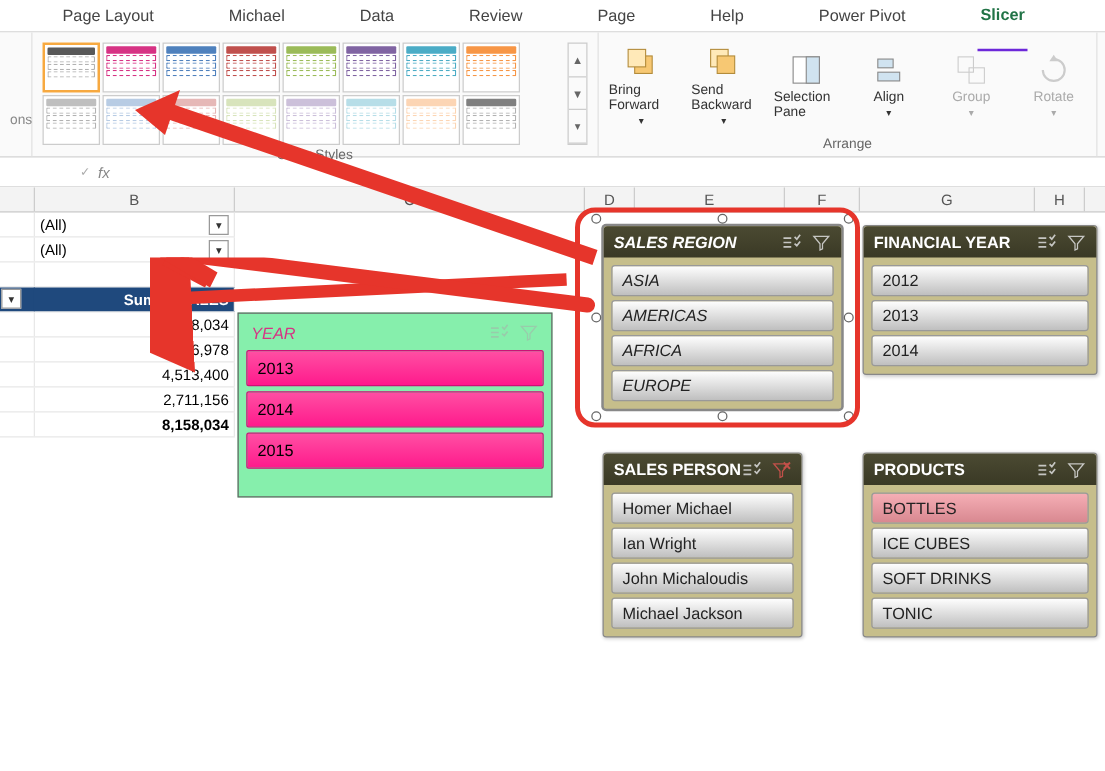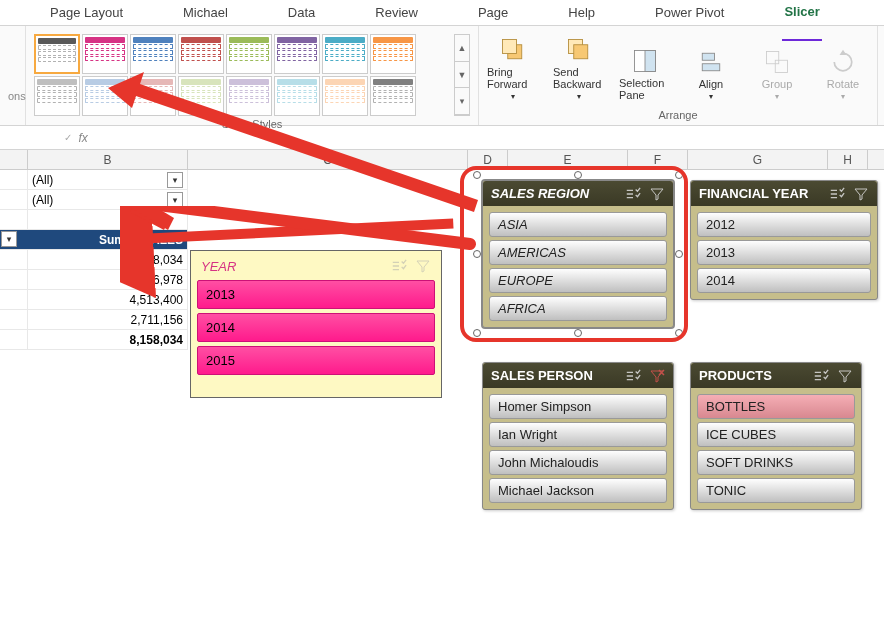--- a/index.html
+++ b/index.html
@@ -18,21 +18,21 @@
 
 .style-gallery { display: flex; flex-wrap: wrap; gap: 2px; width: 420px; align-content: flex-start; padding-top: 4px; position: relative; }
 .style-thumb { width: 46px; height: 40px; border: 1px solid #ccc; background: #fff; display: flex; flex-direction: column; padding: 2px; gap: 1px; cursor: pointer; }
 .style-thumb.sel { border: 2px solid #f7a940; }
 .style-thumb .hdr { height: 6px; border-radius: 1px; }
 .style-thumb .row { height: 5px; border: 1px dashed rgba(0,0,0,0.3); border-radius: 1px; }
 .gallery-arrows { width: 16px; display: flex; flex-direction: column; justify-content: space-around; border: 1px solid #ccc; margin-top: 4px; height: 82px; }
 .gallery-arrows span { text-align: center; font-size: 9px; color: #666; border-bottom: 1px solid #ccc; flex: 1; display: flex; align-items: center; justify-content: center; cursor: pointer; }
 
 
-.arrange-group { display: flex; gap: 14px; align-items: flex-end; padding-top: 6px; }
+.arrange-group { display: flex; gap: 14px; align-items: center; padding-top: 6px; }
 .arrange-btn { display: flex; flex-direction: column; align-items: center; gap: 2px; font-size: 11px; color: #333; cursor: pointer; width: 52px; }
 .arrange-btn svg { width: 28px; height: 28px; }
 .arrange-btn.disabled { color: #aaa; }
 .arrange-btn .drop { font-size: 8px; }
 
 
 .formula-bar { height: 24px; border-bottom: 1px solid #d4d4d4; display: flex; align-items: center; font-size: 12px; }
 .namebox { width: 60px; border-right: 1px solid #d4d4d4; padding-left: 6px; color: #888; }
 .fx-area { display: flex; align-items: center; padding-left: 4px; gap: 6px; }
 .fx-area .fx { font-style: italic; color: #888; font-size: 12px; }
@@ -84,21 +84,21 @@
   padding: 4px 8px;
   font-size: 13px;
   color: #222;
   cursor: pointer;
 }
 .slicer-item.red { background: linear-gradient(#f5aeb5, #d88890); }
 
 
 .year-slicer {
   position: absolute; left: 190px; top: 100px; width: 252px; height: 148px;
-  background: #fef9c3; border: 1px solid #666; padding: 6px;
+  background: #86efac; border: 1px solid #666; padding: 6px;
 }
 .year-slicer .yh { color: #d63384; font-style: italic; font-size: 13px; display: flex; justify-content: space-between; padding: 2px 4px 6px 4px; }
 .year-slicer .yh .icons { display: flex; gap: 8px; }
 .year-slicer .yh svg { width: 16px; height: 14px; opacity: 0.5; }
 .year-slicer .yi {
   background: linear-gradient(#ff4fa3, #ff1a8c);
   color: #000; font-size: 13px; padding: 6px 8px; border-radius: 2px;
   margin-bottom: 4px; border: 1px solid #cc1177; cursor: pointer;
 }
 
@@ -410,22 +410,22 @@
             <path d="M2 3h7M2 7h7M2 11h7M12 2l2 2l3-4M12 8l2 2l3-4" stroke="#ddd" stroke-width="1.5" fill="none"></path>
           </svg>
         <svg viewBox="0 0 16 14">
             <path d="M2 2h12l-5 6v4l-2 1v-5z" stroke="#ddd" fill="none"></path>
           </svg>
       </span>
     </div>
     <div class="slicer-body">
       <div class="slicer-item">ASIA</div>
       <div class="slicer-item">AMERICAS</div>
+      <div class="slicer-item">AFRICA</div>
       <div class="slicer-item">EUROPE</div>
-      <div class="slicer-item">AFRICA</div>
     </div>
     <div class="sel-handles">
       <div class="handle tl"></div>
         <div class="handle tm"></div>
         <div class="handle tr"></div>
       <div class="handle ml"></div>
         <div class="handle mr"></div>
       <div class="handle bl"></div>
         <div class="handle bm"></div>
         <div class="handle br"></div>
@@ -444,42 +444,42 @@
           </svg>
       </span>
     </div>
     <div class="slicer-body">
       <div class="slicer-item">2012</div>
       <div class="slicer-item">2013</div>
       <div class="slicer-item">2014</div>
     </div>
   </div>
 
-  <div class="slicer" style="left:482px; top:212px; width:192px;">
+  <div class="slicer" style="left:482px; top:212px; width:160px;">
     <div class="slicer-header">
       <span>SALES PERSON</span>
       <span class="icons">
         <svg viewBox="0 0 18 14">
             <path d="M2 3h7M2 7h7M2 11h7M12 2l2 2l3-4M12 8l2 2l3-4" stroke="#ddd" stroke-width="1.5" fill="none"></path>
           </svg>
         <svg class="redx" viewBox="0 0 16 14">
             <path d="M2 2h12l-5 6v4l-2 1v-5z" stroke="#ddd" fill="none"></path>
             <path d="M10 1 l5 5 M15 1 l-5 5" stroke="#d9534f" stroke-width="1.5"></path>
           </svg>
       </span>
     </div>
     <div class="slicer-body">
-      <div class="slicer-item">Homer Simpson</div>
+      <div class="slicer-item">Homer Michael</div>
       <div class="slicer-item">Ian Wright</div>
       <div class="slicer-item">John Michaloudis</div>
       <div class="slicer-item">Michael Jackson</div>
     </div>
   </div>
 
-  <div class="slicer" style="left:690px; top:212px; width:172px;">
+  <div class="slicer" style="left:690px; top:212px; width:188px;">
     <div class="slicer-header">
       <span>PRODUCTS</span>
       <span class="icons">
         <svg viewBox="0 0 18 14">
             <path d="M2 3h7M2 7h7M2 11h7M12 2l2 2l3-4M12 8l2 2l3-4" stroke="#ddd" stroke-width="1.5" fill="none"></path>
           </svg>
         <svg viewBox="0 0 16 14">
             <path d="M2 2h12l-5 6v4l-2 1v-5z" stroke="#ddd" fill="none"></path>
           </svg>
       </span>

